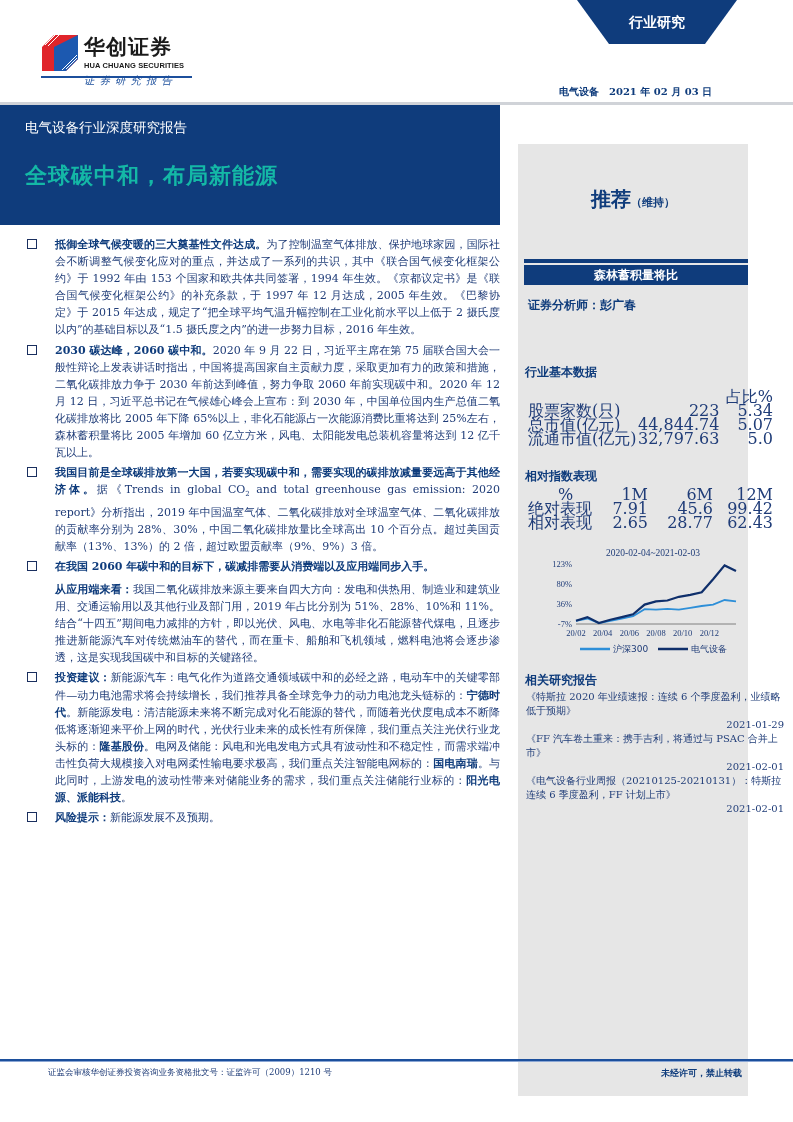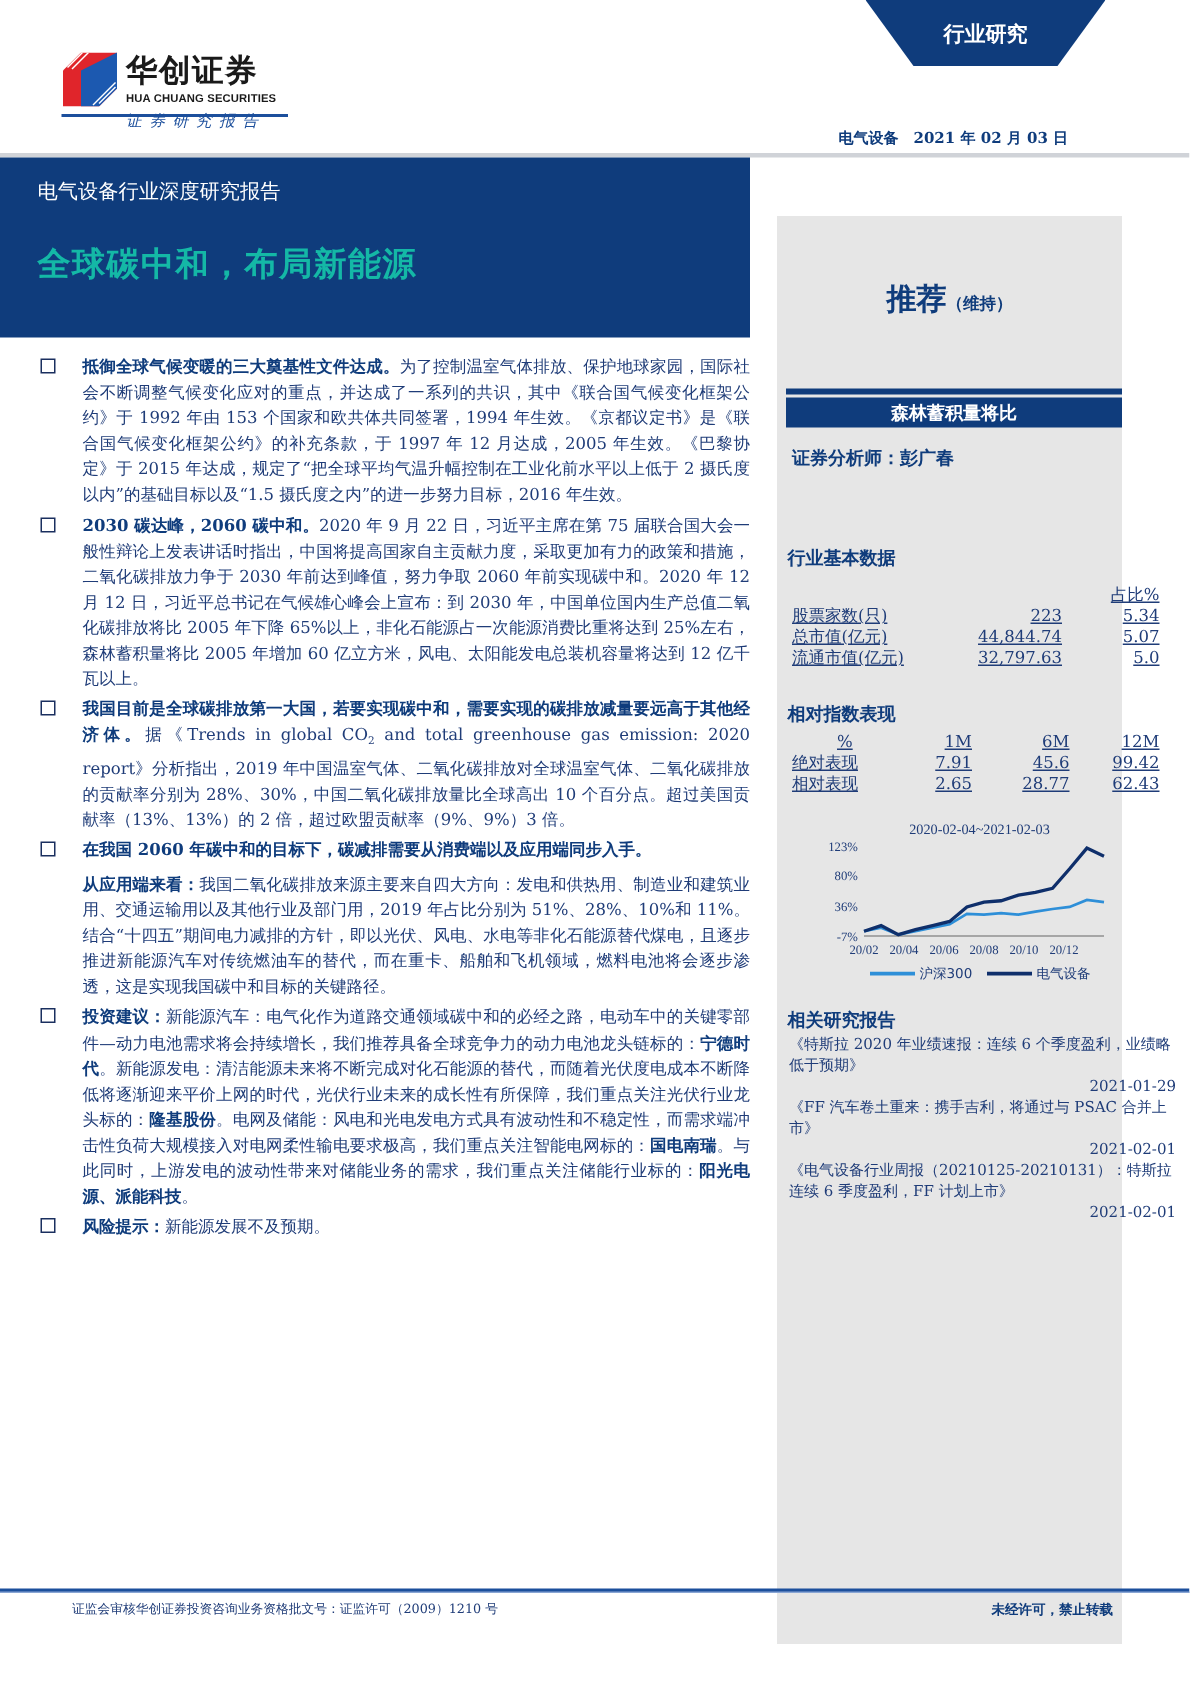--- a/index.html
+++ b/index.html
@@ -23,21 +23,21 @@
   .banner-title { position: absolute; left: 25px; top: 56px; color: #14b8a6; font-size: 22px; font-weight: bold; letter-spacing: 1px; }
   
   .sidebar { position: absolute; left: 518px; top: 105px; width: 230px; height: 952px; background: #e6e6e6; margin-top: 39px; }
   .rating { position: absolute; left: 0; right: 0; top: 42px; text-align: center; font-size: 20px; font-weight: bold; color: #0f3c7c; }
   .rating small { font-size: 11px; }
   .inst-bar { position: absolute; left: 6px; right: 0; top: 115px; height: 4px; background: #0f3c7c; }
   .inst { position: absolute; left: 6px; right: 0; top: 121px; height: 20px; background: #0f3c7c; color: #fff; text-align: center; font-size: 12px; font-weight: bold; line-height: 20px; }
   .analyst { position: absolute; left: 10px; top: 153px; font-size: 12px; font-weight: bold; color: #0f3c7c; }
   .contact { position: absolute; left: 10px; top: 177px; font-size: 9px; color: #1f3c78; line-height: 16px; }
   .sec-title { position: absolute; left: 7px; font-size: 12px; font-weight: bold; color: #0f3c7c; }
-  table.kv { position: absolute; left: 10px; width: 245px; border-collapse: collapse; font-size: 11px; color: #1f3c78; text-decoration: underline; }
+  table.kv { position: absolute; left: 10px; width: 245px; border-collapse: collapse; font-size: 16px; color: #1f3c78; }
   table.kv td { padding: 0; height: 14px; line-height: 14px; }
   table.kv td.num { text-align: right; }
   .chart { position: absolute; left: 10px; top: 400px; width: 255px; height: 120px; }
   .related { position: absolute; left: 8px; top: 524px; width: 258px; font-size: 10px; color: #1f3c78; line-height: 14px; }
   .related .rep-title { display: block; }
   .related .rep-date { display: block; text-align: right; }
   
   .main { position: absolute; left: 25px; top: 236px; width: 475px; font-size: 11px; line-height: 17.1px; color: #1f3c78; }
   .bullet { position: relative; padding-left: 30px; text-align: justify; }
   .bullet .box { position: absolute; left: 2px; top: 3px; width: 10px; height: 10px; border: 1.5px solid #1a2f5f; }

